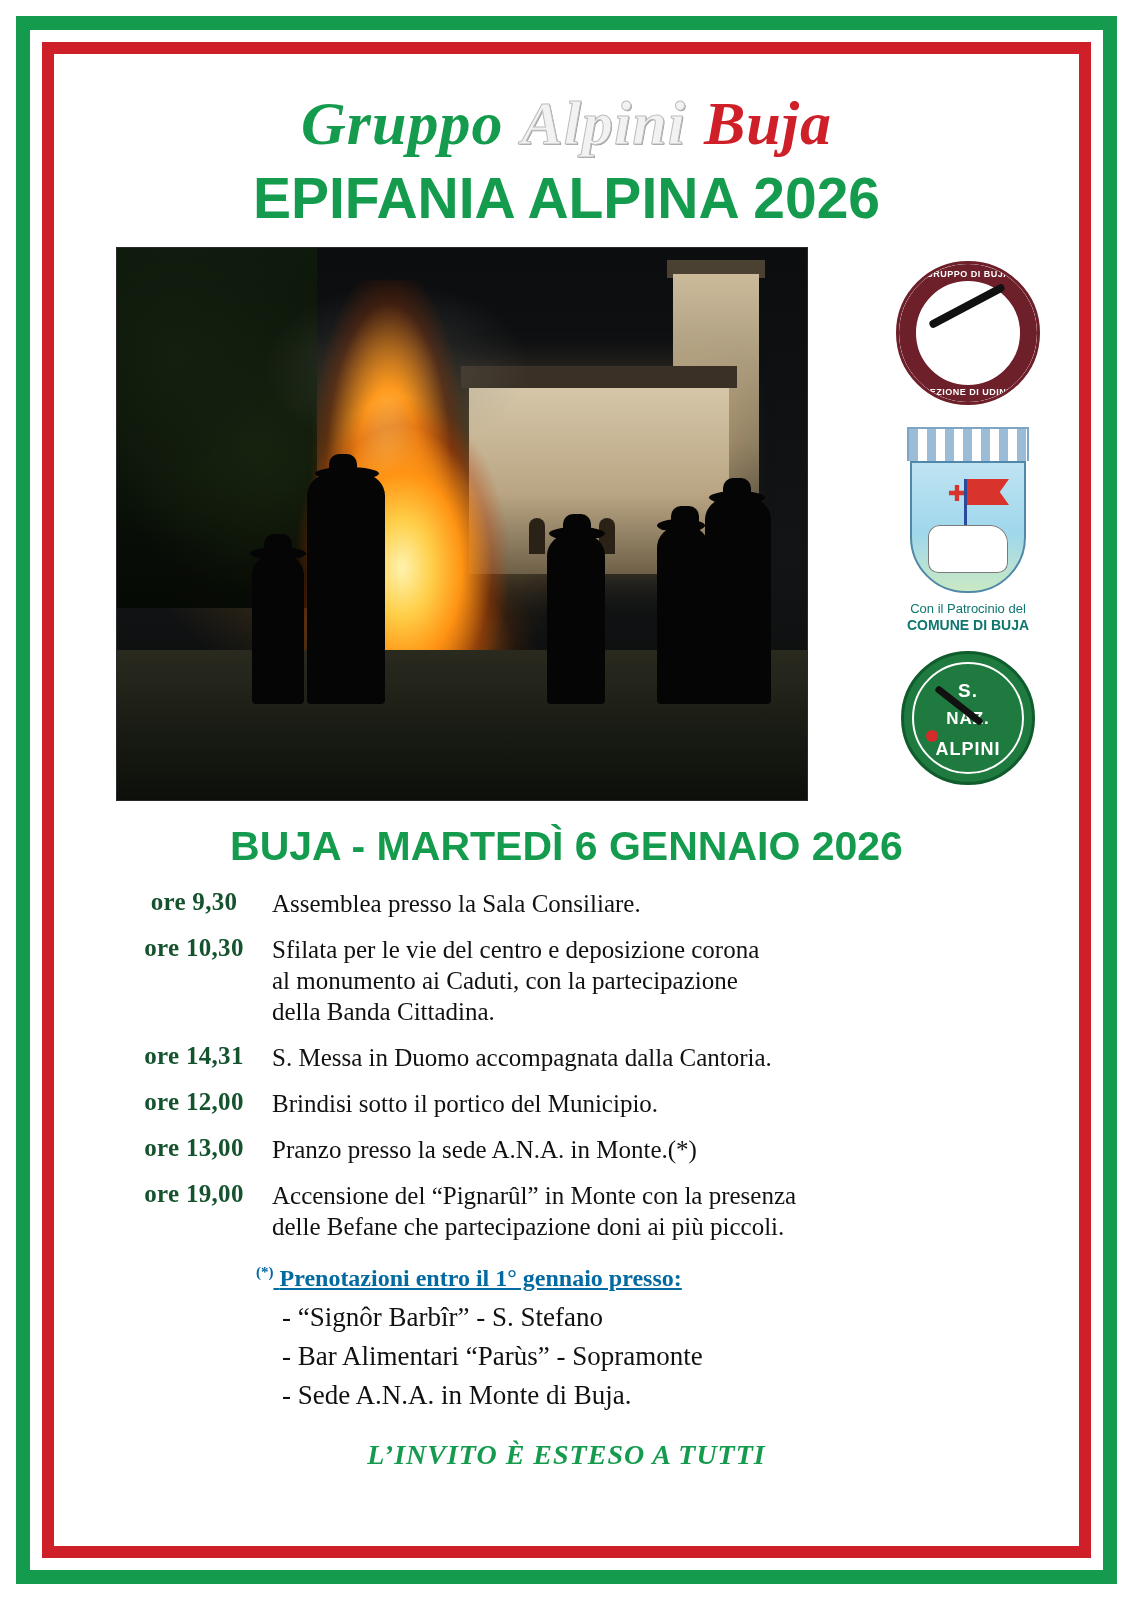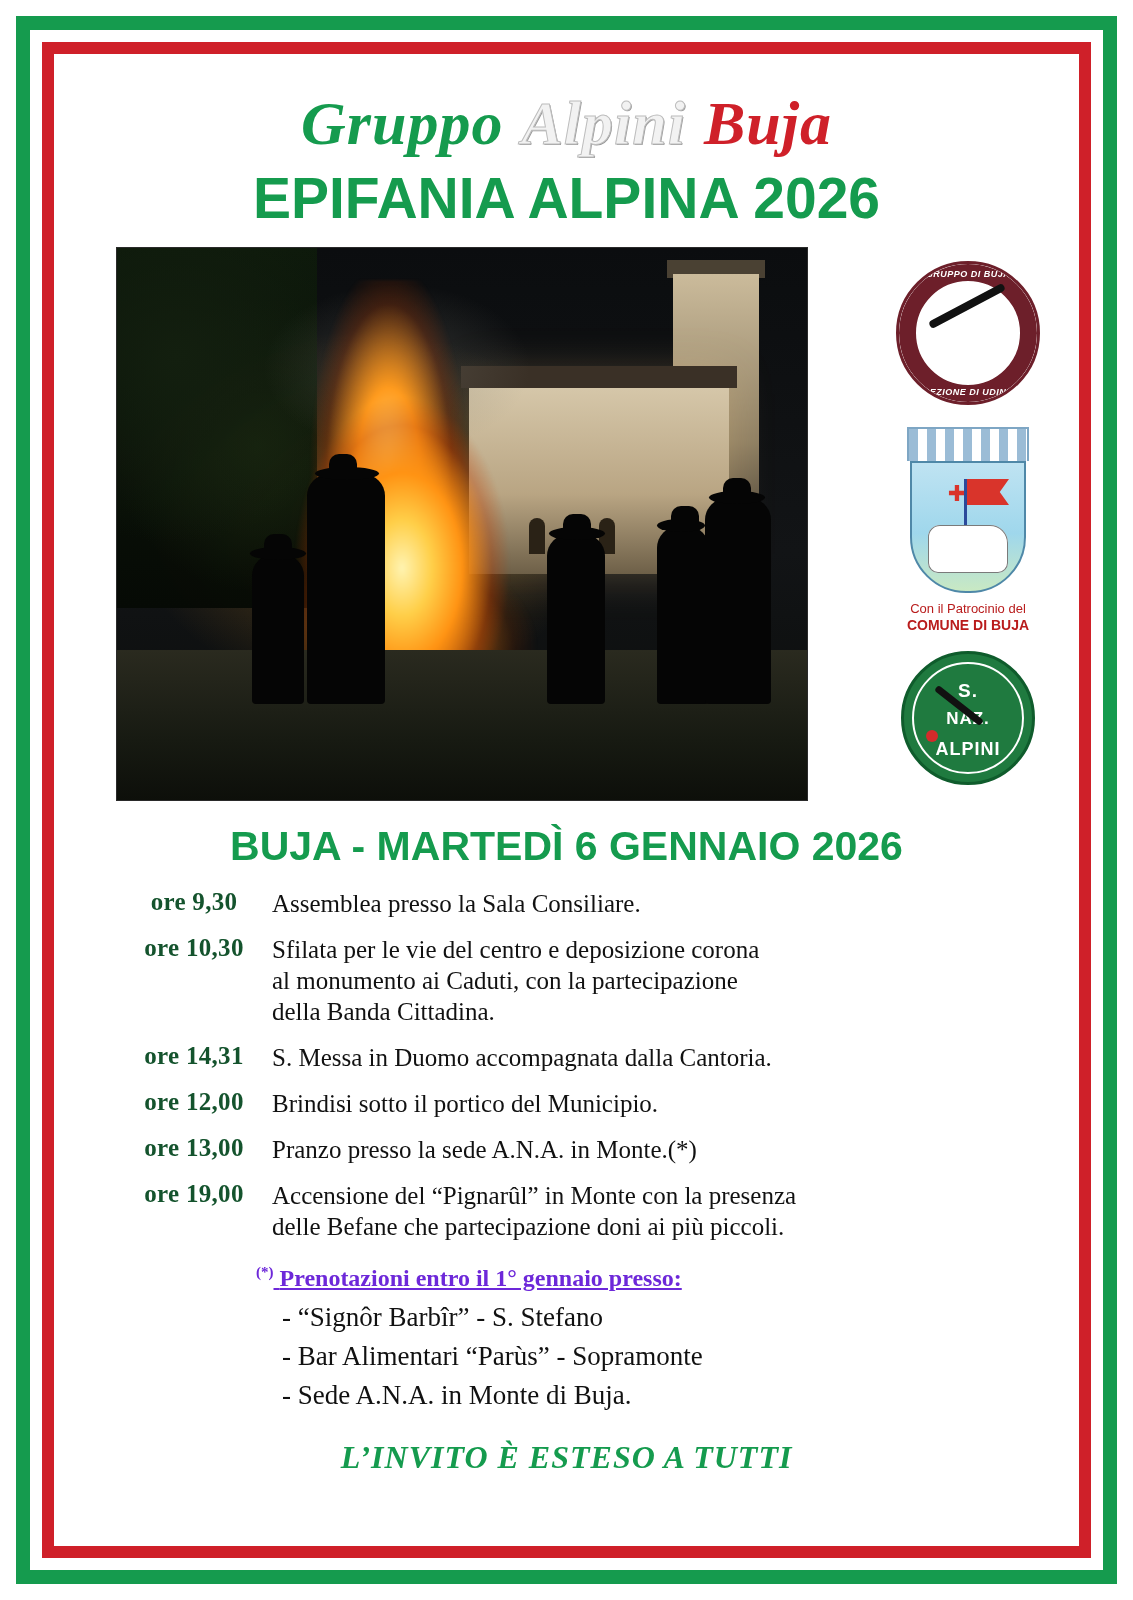--- a/index.html
+++ b/index.html
@@ -217,21 +217,20 @@
     text-align: center;
   }
   .badge-ana-group {
     width: 138px; height: 138px;
     margin: 6px auto 0;
     border-radius: 50%;
     background: #ffffff;
     border: 3px solid #6d1f2a;
     position: relative;
     overflow: hidden;
-    font-style: italic;
   }
   .badge-ana-group .ring-text {
     position: absolute; inset: 0;
     border-radius: 50%;
     border: 17px solid #6d1f2a;
     box-sizing: border-box;
   }
   .badge-ana-group .mini-bull {
     position: absolute;
     left: 30px; top: 44px;
@@ -308,21 +307,21 @@
     width: 22px; height: 22px;
     color: #d9342b;
     font-size: 22px;
     line-height: 22px;
     font-family: "Liberation Sans", sans-serif;
   }
   .patron {
     margin-top: 8px;
     font-family: "Liberation Sans", sans-serif;
     font-size: 13px;
-    color: #b91c1c;
+    color: #0f766e;
     line-height: 1.25;
   }
   .patron b { font-size: 14px; }
 
   .badge-ana-naz {
     width: 128px; height: 128px;
     margin: 16px auto 0;
     border-radius: 50%;
     background: #1f7a3f;
     border: 3px solid #0f5c2c;
@@ -401,40 +400,40 @@
     line-height: 1.24;
     flex: 1 1 auto;
   }
 
   
   .booking {
     margin: 22px 0 0 196px;
     width: 740px;
   }
   .booking-head {
-    color: #6d28d9;
+    color: #0369a1;
     font-weight: bold;
     font-size: 24px;
     text-decoration: underline;
     margin-bottom: 6px;
   }
   .booking-head sup { font-size: 15px; text-decoration: none; display: inline-block; }
   .booking-item {
     color: #111111;
     font-size: 27px;
     line-height: 1.45;
     margin-left: 26px;
   }
 
   .closing {
     text-align: center;
     color: #159b4e;
     font-weight: bold;
     font-style: italic;
-    font-size: 32px;
+    font-size: 28px;
     margin-top: 24px;
     letter-spacing: 1px;
     white-space: nowrap;
   }
 </style>
 </head>
 <body>
 
 <div class="poster">
   <div class="frame-outer"></div>

